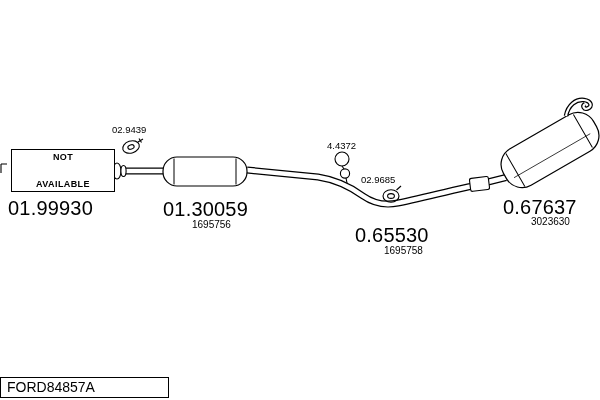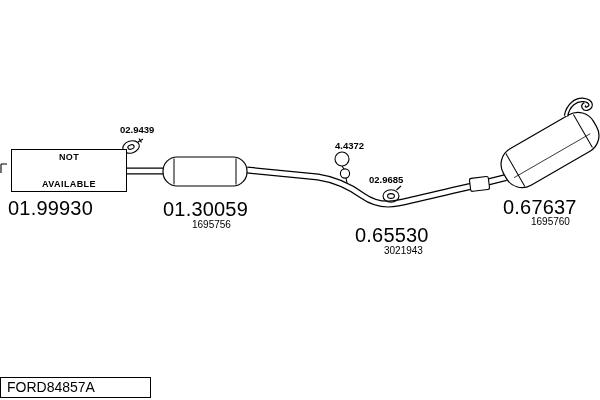--- a/index.html
+++ b/index.html
@@ -8,40 +8,40 @@
     width: 600px;
     height: 400px;
     background: #ffffff;
     overflow: hidden;
     font-family: "Liberation Sans", sans-serif;
     color: #000;
   }
   svg.art { position: absolute; left: 0; top: 0; }
   .lbl { position: absolute; white-space: nowrap; color: #000; }
   .code-lg { font-size: 20px; letter-spacing: 0.2px; }
-  .code-sm { font-size: 9.5px; font-weight: bold; margin-left: 8px; }
+  .code-sm { font-size: 9.5px; font-weight: normal; }
   .ref { font-size: 10px; }
   .na-box {
     position: absolute;
     left: 11px; top: 149px;
-    width: 116px; height: 43px;
+    width: 104px; height: 43px;
     border: 1px solid #000;
     background: #fff;
     display: flex;
     flex-direction: column;
     align-items: center;
     justify-content: center;
     gap: 17px;
     box-sizing: border-box;
   }
   .na-line { font-size: 9px; font-weight: bold; letter-spacing: 0.4px; }
   .footer-box {
     position: absolute;
     left: 0; top: 377px;
-    width: 151px; height: 21px;
+    width: 169px; height: 21px;
     border: 1px solid #000;
     box-sizing: border-box;
     background: #fff;
     font-size: 14px;
     line-height: 19px;
     padding-left: 6px;
   }
 </style>
 </head>
 <body>
@@ -118,22 +118,22 @@
   <div class="lbl code-lg" style="left:8px; top:197px;">01.99930</div>
 
   <div class="lbl code-lg" style="left:163px; top:198px;">01.30059</div>
   <div class="lbl ref" style="left:192px; top:219px;">1695756</div>
 
   <div class="lbl code-sm" style="left:327px; top:140px;">4.4372</div>
 
   <div class="lbl code-sm" style="left:361px; top:174px;">02.9685</div>
 
   <div class="lbl code-lg" style="left:355px; top:224px;">0.65530</div>
-  <div class="lbl ref" style="left:384px; top:245px;">3021943</div>
+  <div class="lbl ref" style="left:384px; top:245px;">1695758</div>
 
   <div class="lbl code-lg" style="left:503px; top:196px;">0.67637</div>
-  <div class="lbl ref" style="left:531px; top:216px;">1695760</div>
+  <div class="lbl ref" style="left:531px; top:216px;">3023630</div>
 
   <div class="footer-box">
     <span>FORD84857A</span>
   </div>
 
 </div>
 
 </body></html>

